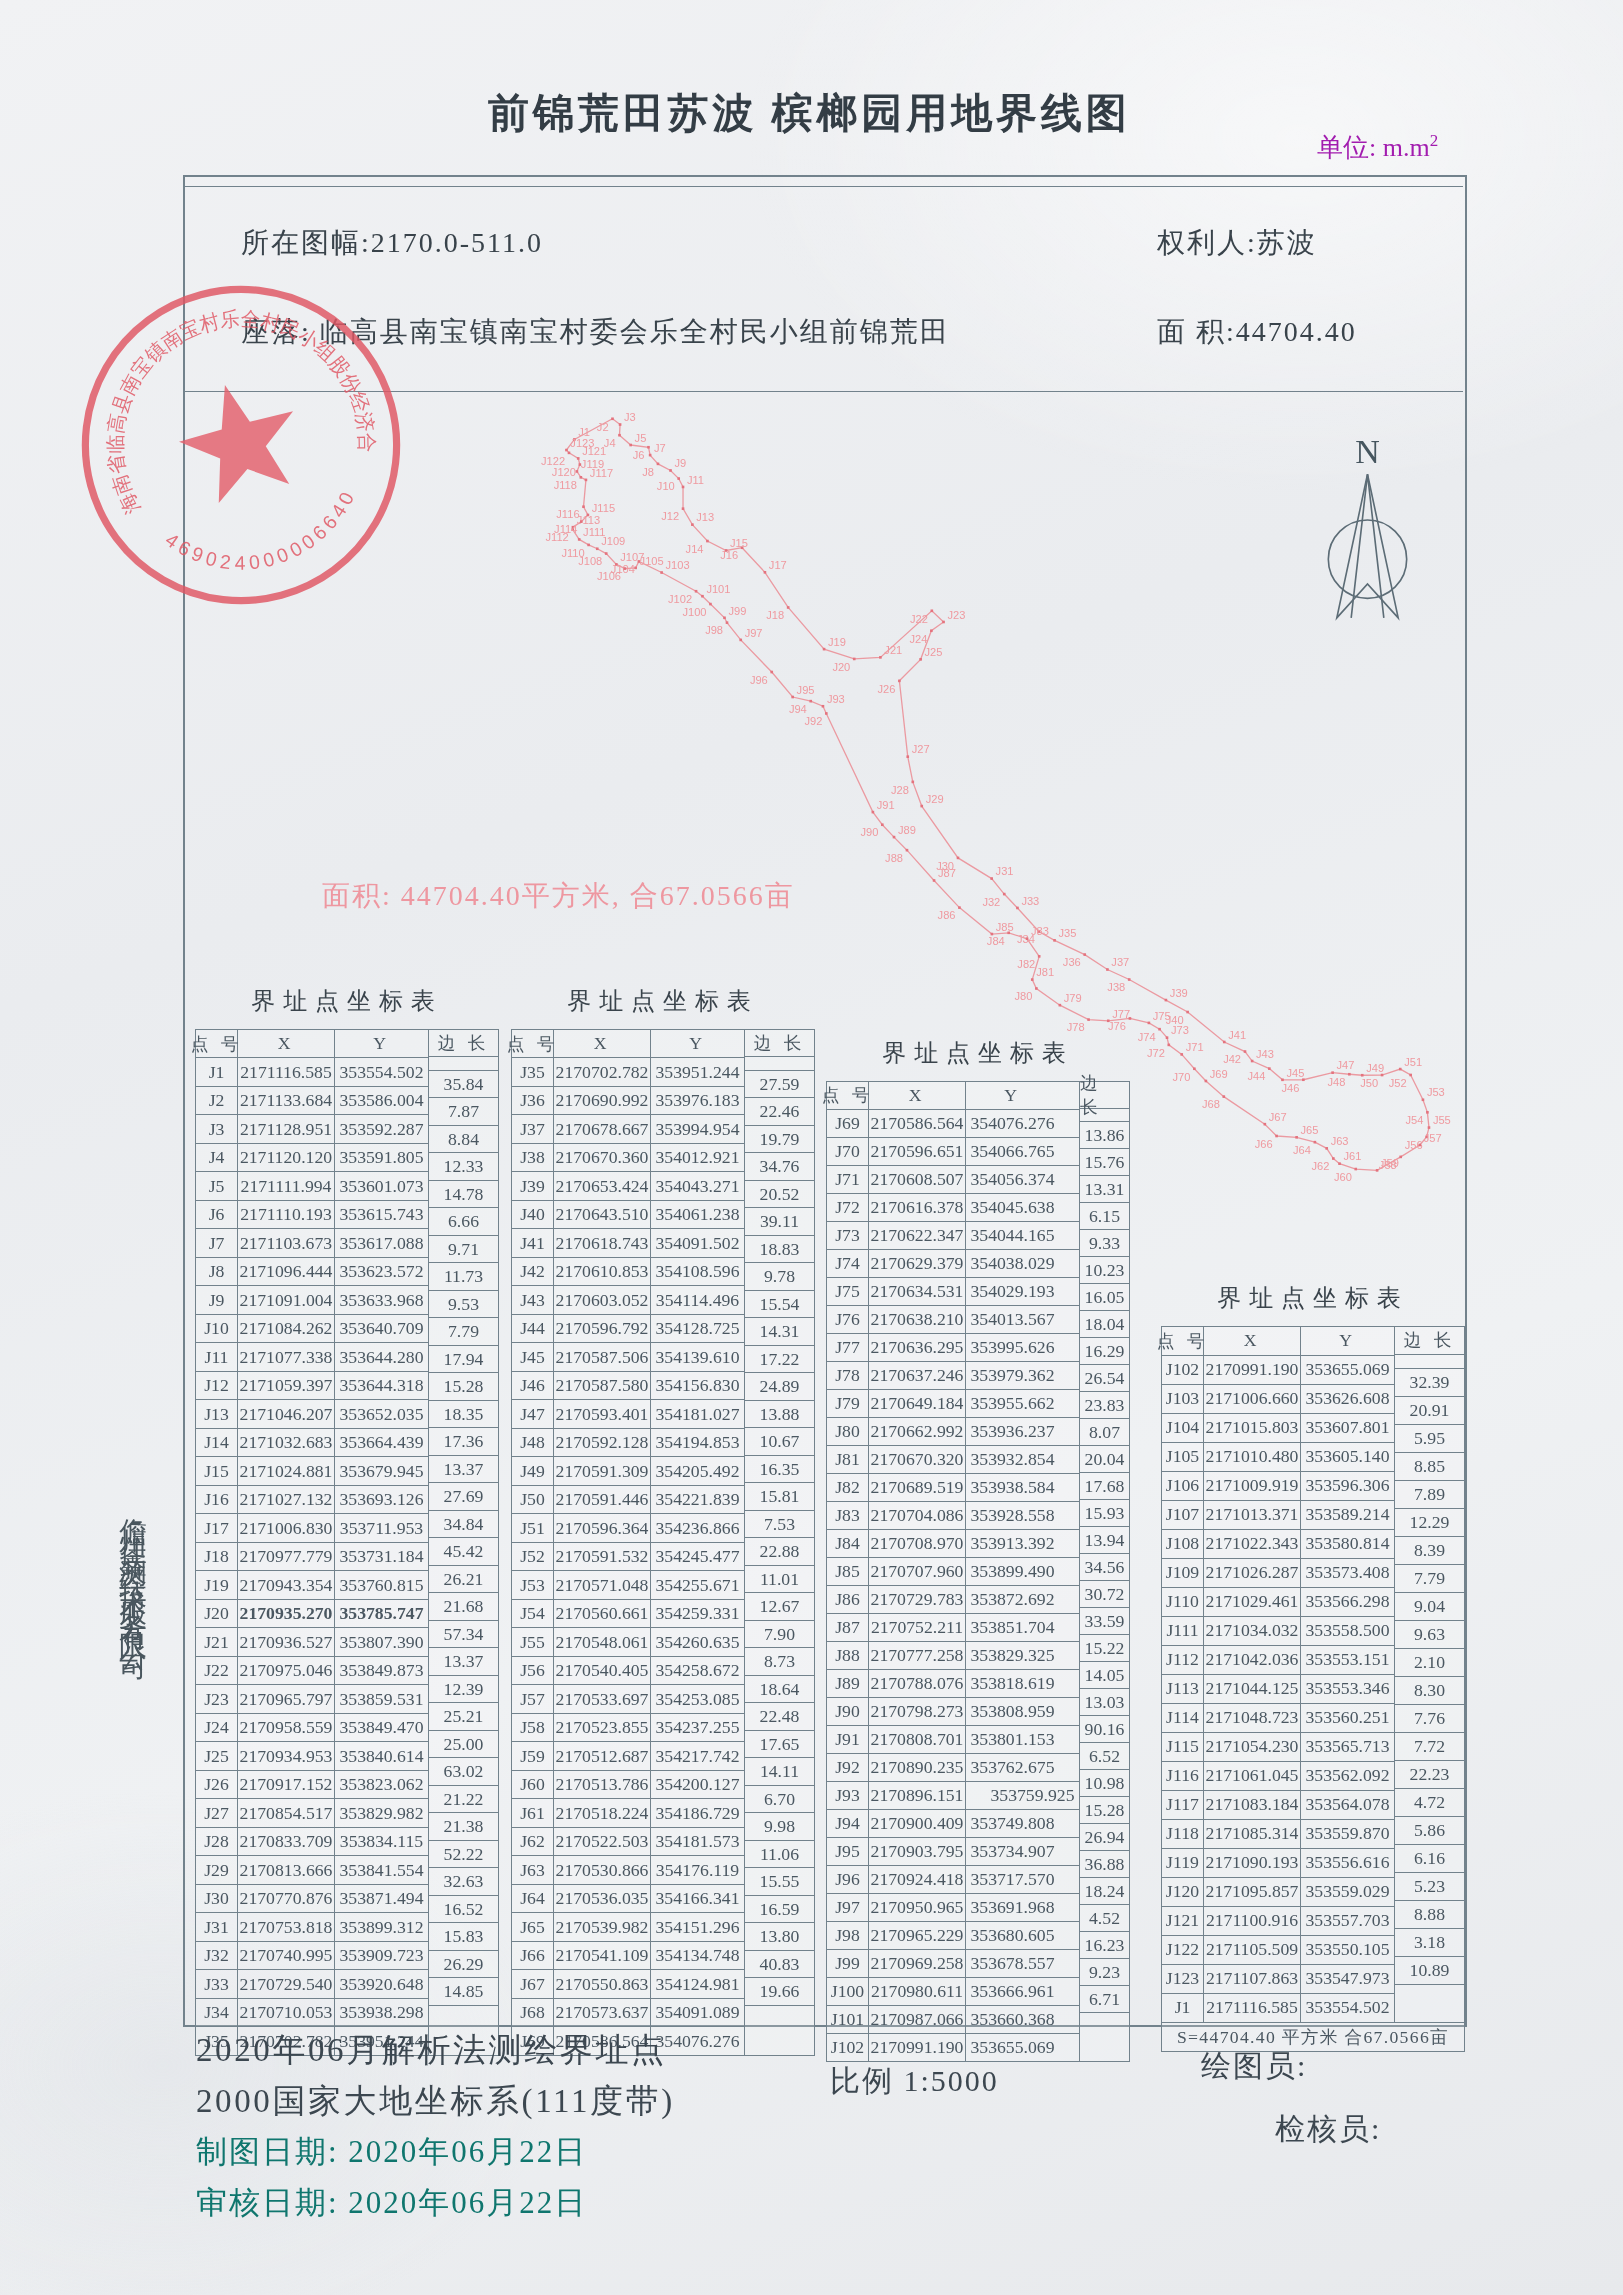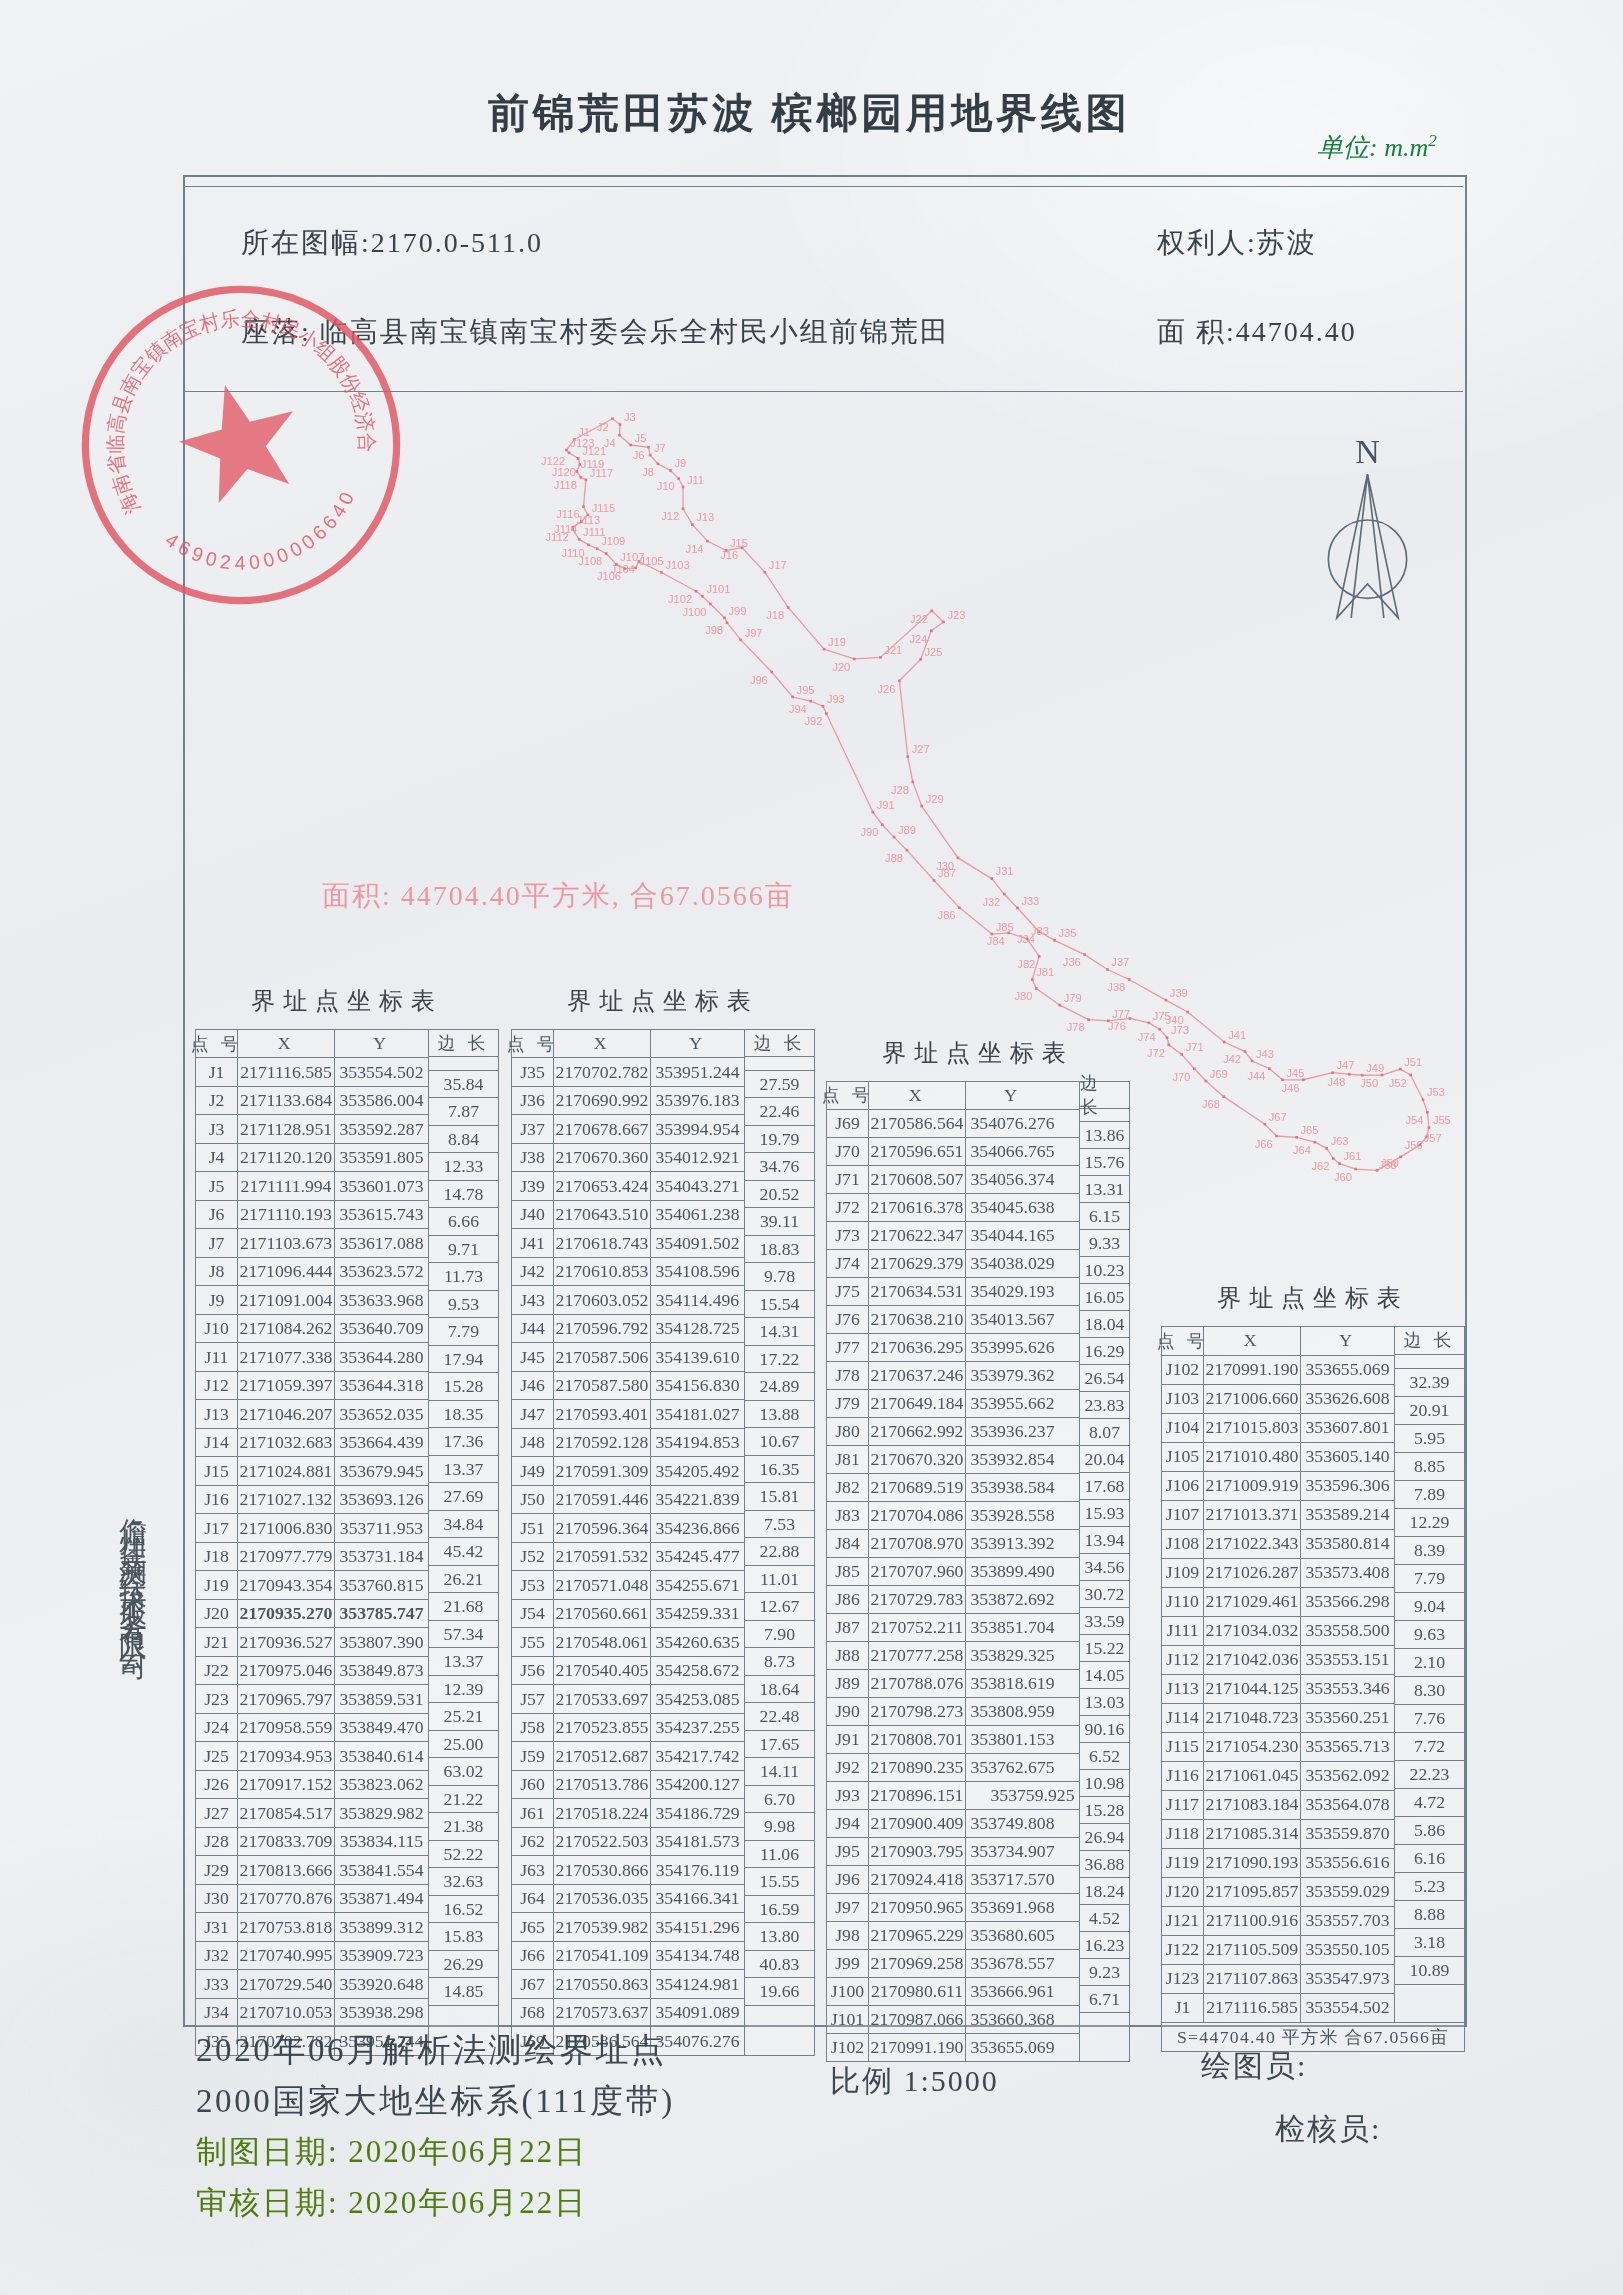--- a/index.html
+++ b/index.html
@@ -13,29 +13,29 @@
   body{
     width:1624px;height:2295px;position:relative;overflow:hidden;
     font-family:"Liberation Serif",serif;color:var(--ink);
     background:
       radial-gradient(916px 589px at 80% 6%, rgba(255,255,255,.55), rgba(255,255,255,0) 60%),
       radial-gradient(655px 458px at 10% 90%, rgba(215,219,224,.35), rgba(255,255,255,0) 60%),
       linear-gradient(160deg,#f1f2f4 0%,#eaecef 35%,#eff1f3 65%,#e7e9ec 100%);
   }
   .abs{position:absolute;}
   .page-title{font-size:41px;letter-spacing:3.9px;font-weight:600;color:#333d45;}
-  .unit{font-size:26px;color:#15803d;font-style:italic;}
+  .unit{font-size:26px;color:#a21caf;}
   .unit sup{font-size:17px;}
   .frame{border:2px solid var(--line);}
   .hline{background:var(--line);height:1.3px;}
   .hdr-text{font-size:28px;letter-spacing:2px;color:#39434b;}
   .company{writing-mode:vertical-rl;font-size:27.5px;letter-spacing:10.5px;color:#49565e;}
   .area-note{font-size:28px;letter-spacing:2px;color:var(--pink);}
   .foot-big{font-size:33px;letter-spacing:2.6px;color:#3c4750;}
-  .foot-mid{font-size:31px;letter-spacing:2px;color:#4d7c0f;}
+  .foot-mid{font-size:31px;letter-spacing:2px;color:#0f766e;}
   .foot-label{font-size:30px;letter-spacing:2px;color:#3c4750;}
 
   
   .ctable-wrap{position:absolute;}
   .ctitle{text-align:center;font-size:24px;letter-spacing:7.9px;color:#39434b;margin-bottom:11.8px;}
   .ctable{border:1.3px solid var(--line);background:rgba(255,255,255,.18);}
   .tflex{display:flex;}
   .col3{flex:0 0 232px;border-right:0.7px solid var(--line);}
   .trow{display:flex;}
   .trow + .trow{border-top:0.7px solid var(--line);}

